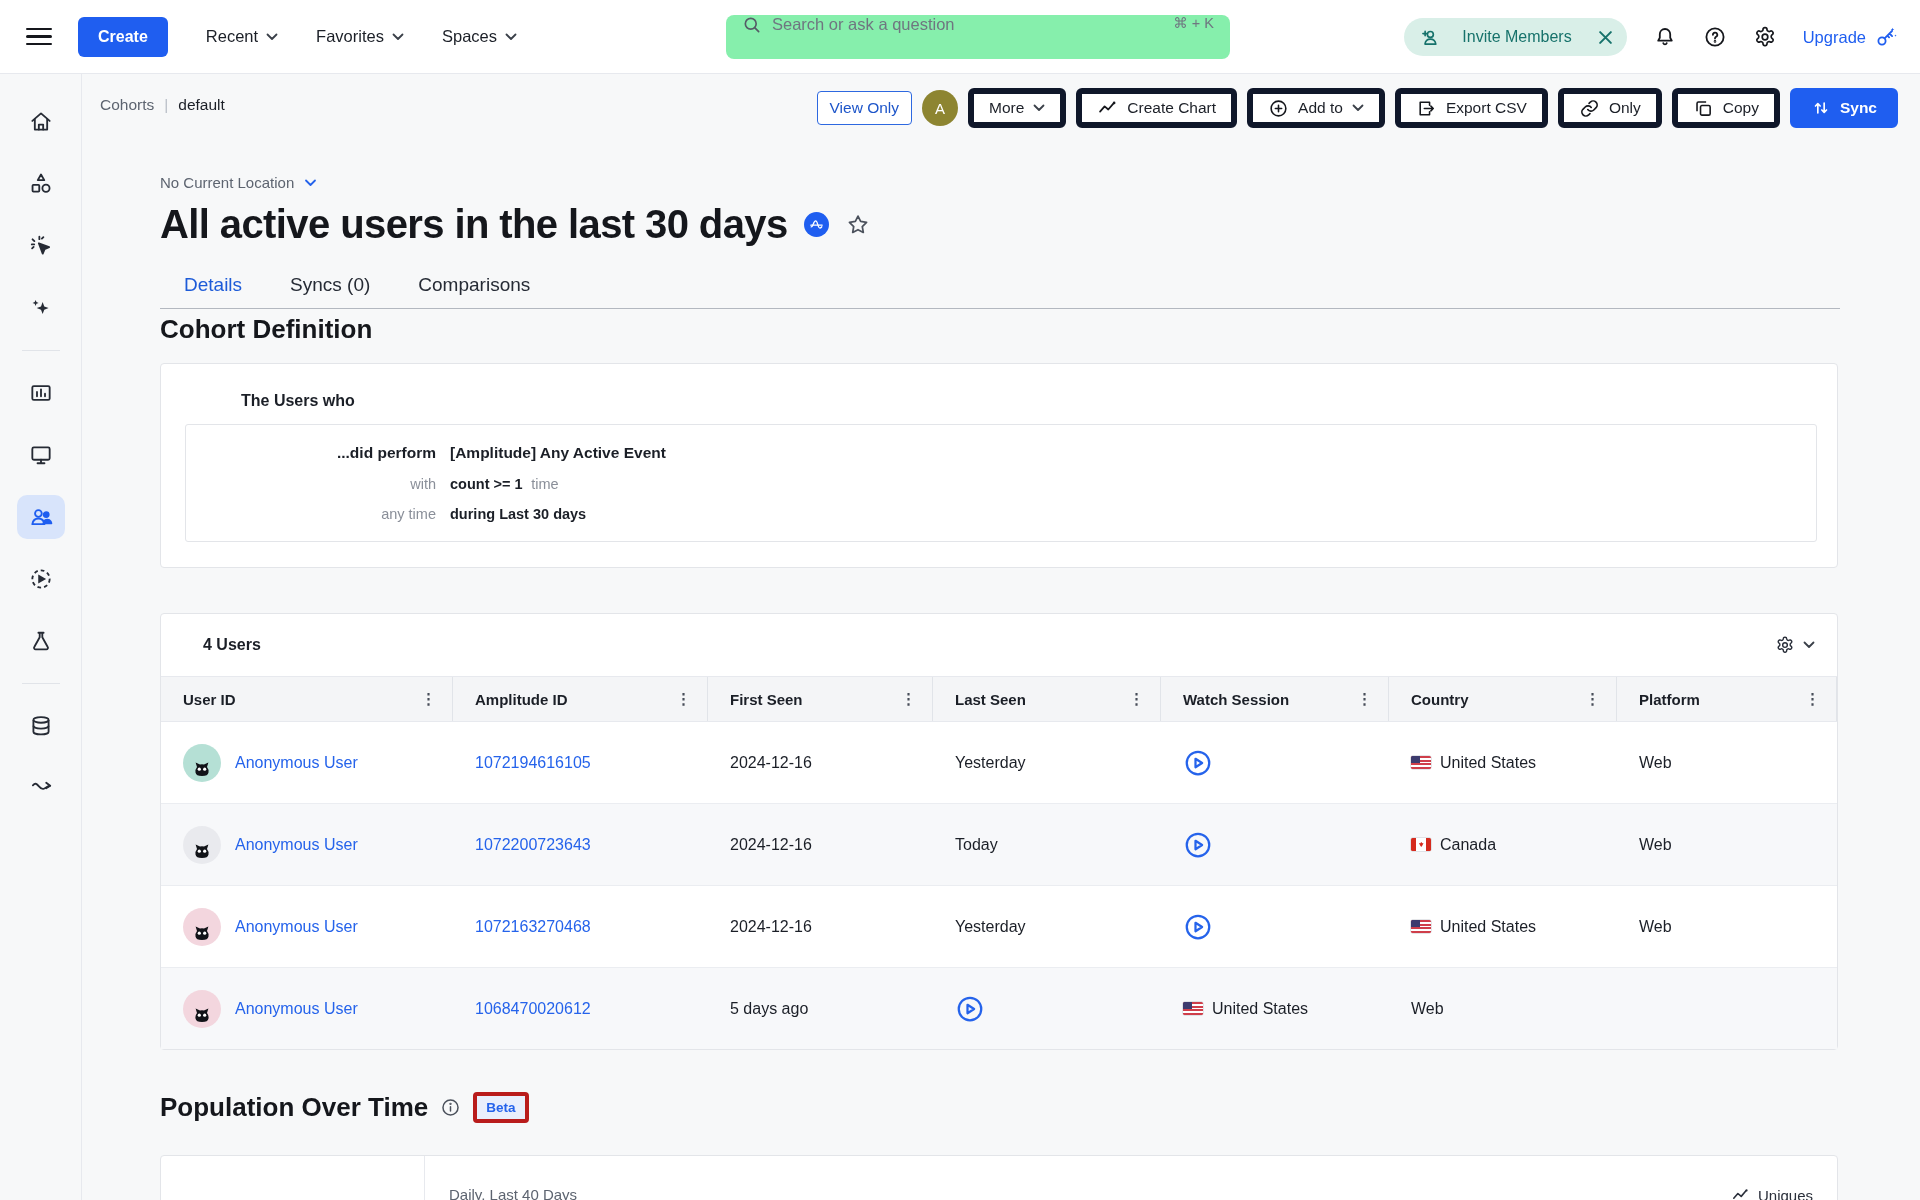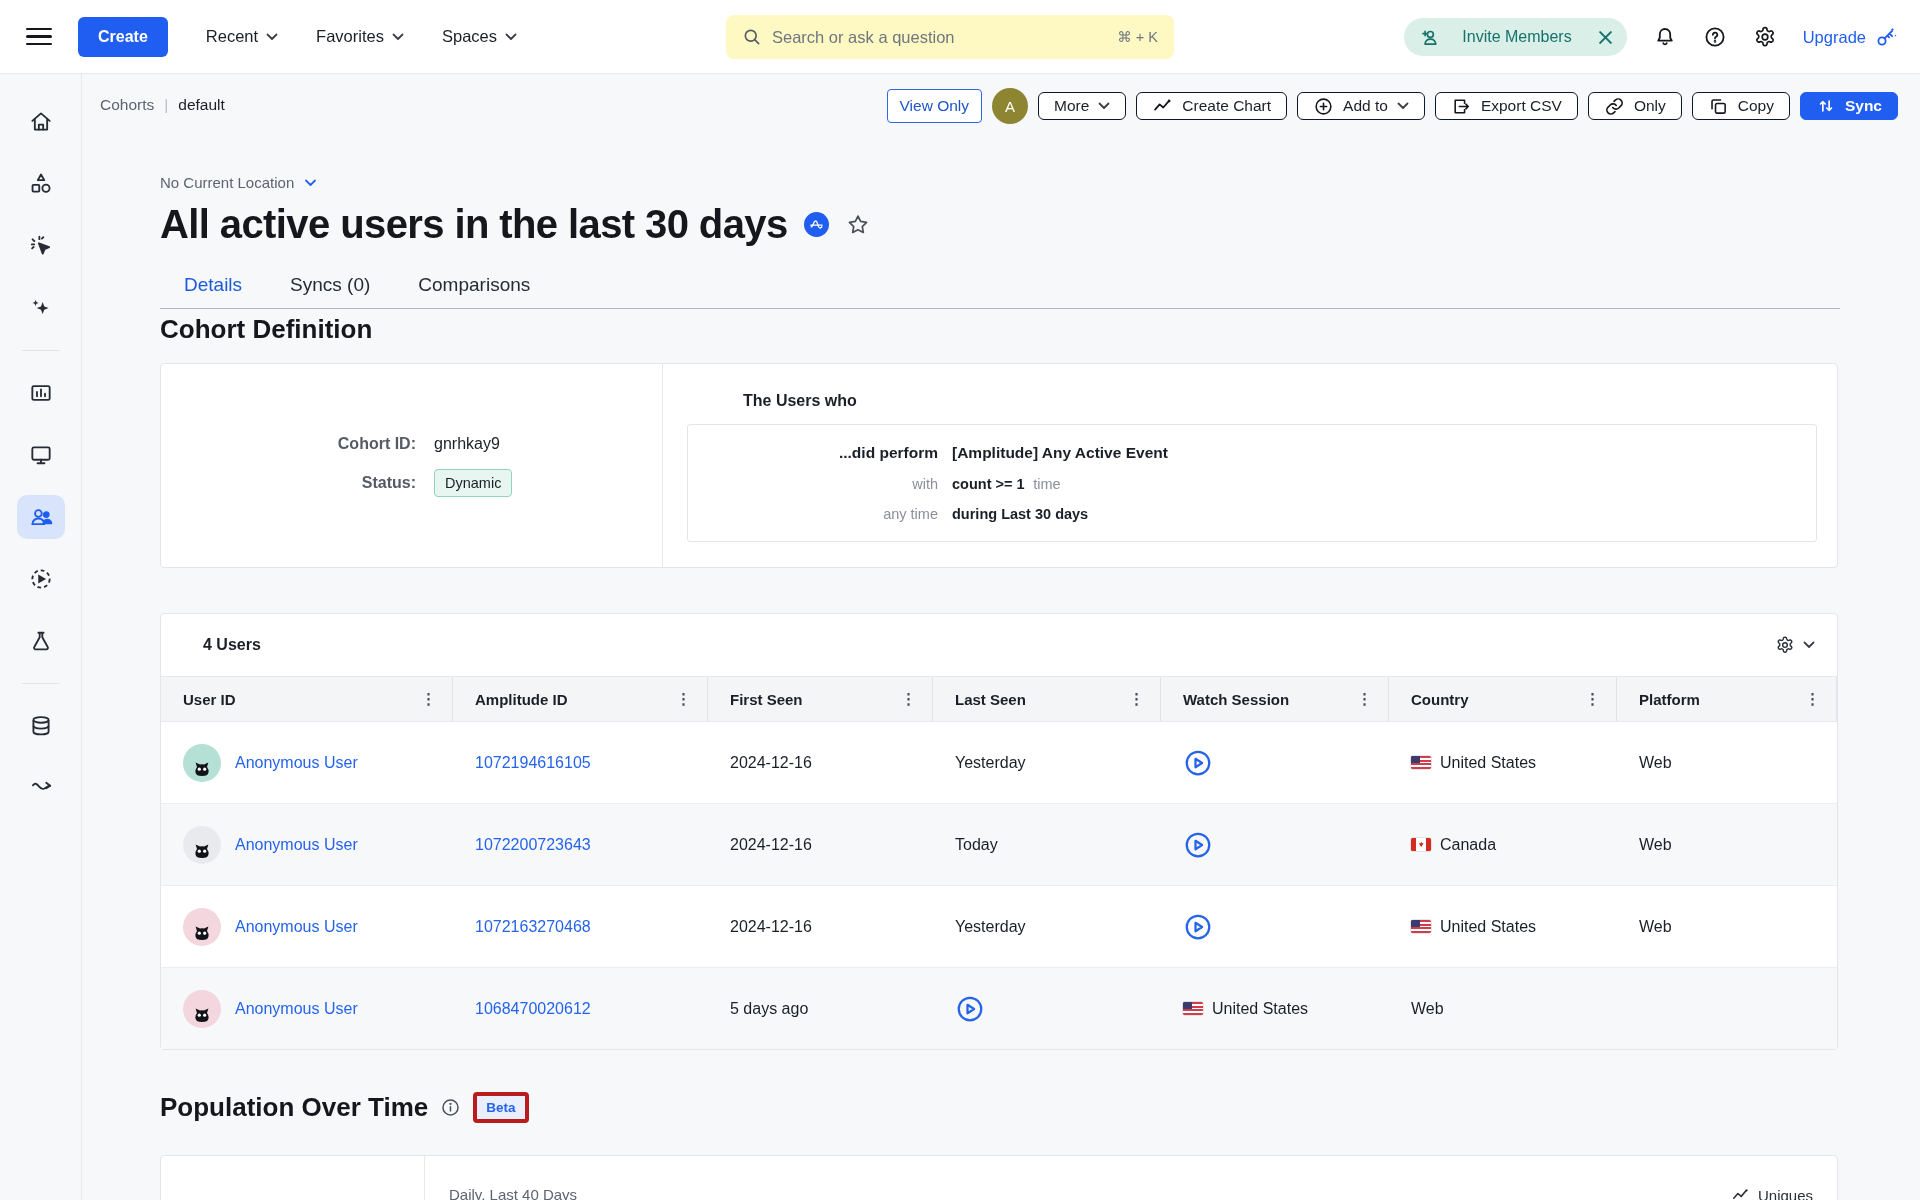--- a/index.html
+++ b/index.html
@@ -12,22 +12,22 @@
   .topbar { position:fixed; top:0; left:0; width:1920px; height:74px; background:#fff;
             border-bottom:1px solid #e7e9ee; display:flex; align-items:center; z-index:10; }
   .hamburger { margin-left:26px; width:26px; cursor:pointer; display:flex; flex-direction:column; gap:5px; }
   .hamburger i { display:block; height:2.4px; background:#15171c; border-radius:2px; }
   .create-btn { margin-left:26px; background:#1f5ef0; color:#fff; border:none; border-radius:6px;
                 height:40px; padding:0 20px; font-size:16px; font-weight:600; cursor:pointer; }
   .top-menu { display:flex; align-items:center; gap:8px; margin-left:38px; font-size:16.5px;
               color:#1b1f27; cursor:pointer; }
   .chev { width:12px; height:8px; }
   .chev path { stroke:#3a4049; stroke-width:1.8; fill:none; stroke-linecap:round; stroke-linejoin:round; }
-  .search-box { position:absolute; left:726px; top:15px; width:448px; height:44px; background:#fef9c3;
-                border-radius:8px; display:flex; align-items:center; padding:0 16px; gap:10px; }
+  .search-box { position:absolute; left:726px; top:15px; width:504px; height:44px; background:#86efac;
+                border-radius:8px; display:flex; align-items:flex-start; padding:0 16px; gap:10px; }
   .search-box input { flex:1; border:none; background:transparent; outline:none; font-size:16.5px;
                       font-family:"Liberation Sans", sans-serif; color:#1b1f27; }
   .search-box input::placeholder { color:#6f7680; }
   .kbd-hint { font-size:14.5px; color:#6f7680; white-space:nowrap; }
   .top-right { position:absolute; right:22px; top:0; height:74px; display:flex; align-items:center; gap:26px; }
   .invite-pill { display:flex; align-items:center; gap:22px; background:#d9efe8; color:#16726b;
                  border-radius:999px; height:38px; padding:0 14px 0 15px; font-size:16px; cursor:pointer; }
   .icon-btn { background:none; border:none; cursor:pointer; padding:0; }
   .upgrade { display:flex; align-items:center; gap:8px; color:#1f5ef0; font-size:16.5px; cursor:pointer; }
 
@@ -46,22 +46,22 @@
                font-size:15.5px; }
   .crumb-section { color:#5d6470; cursor:pointer; }
   .crumb-sep { color:#b9bec7; }
   .crumb-current { color:#1b1f27; }
 
   .toolbar { position:absolute; top:14px; right:22px; display:flex; align-items:center; gap:10px; }
   .view-only { border:1px solid #2d68e0; color:#1d55c9; border-radius:4px; height:34px;
                padding:0 12px; display:flex; align-items:center; font-size:15.5px; background:#fff; cursor:pointer; }
   .tb-avatar { width:36px; height:36px; border-radius:50%; background:#8d8531; color:#fff; font-size:15px;
                display:flex; align-items:center; justify-content:center; cursor:pointer; }
-  .tb-btn { display:flex; align-items:center; gap:9px; background:#fff; border:1px solid #0f172a;
-            border-radius:6px; height:28px; padding:0 15px; font-size:15.5px; color:#1b1f27; cursor:pointer;
+  .tb-btn { display:flex; align-items:center; gap:9px; background:#fff; border:6px solid #0f172a;
+            border-radius:6px; height:40px; padding:0 15px; font-size:15.5px; color:#1b1f27; cursor:pointer;
             font-family:"Liberation Sans", sans-serif; }
   .tb-btn svg { flex:none; }
   .tb-btn.primary { background:#1f5ef0; border-color:#1f5ef0; color:#fff; font-weight:600; }
 
   .location-row { position:absolute; top:100px; left:78px; display:flex; align-items:center; gap:10px;
                   font-size:15px; color:#5d6470; cursor:pointer; }
   .page-title-row { position:absolute; top:128px; left:78px; display:flex; align-items:center; gap:16px; }
   .page-title { font-size:40px; font-weight:600; letter-spacing:-0.6px; color:#15171c; }
   .amp-badge { width:25px; height:25px; border-radius:50%; background:#1f5ef0; display:flex;
                align-items:center; justify-content:center; }
@@ -372,30 +372,20 @@
 
   <div class="tabs">
     <div class="tab active">Details</div>
     <div class="tab">Syncs (0)</div>
     <div class="tab">Comparisons</div>
   </div>
 
   <h2 class="section-h def-heading">Cohort Definition</h2>
 
   <section class="def-card">
-    <div class="def-left">
-      <div class="def-row">
-        <span class="def-label">Cohort ID:</span>
-        <span class="def-value">gnrhkay9</span>
-      </div>
-      <div class="def-row">
-        <span class="def-label">Status:</span>
-        <span class="dynamic-badge">Dynamic</span>
-      </div>
-    </div>
     <div class="def-right">
       <div class="users-who">The Users who</div>
       <div class="clause-box">
         <div class="clause-row">
           <span class="clause-left strong">...did perform</span>
           <span class="clause-right strong">[Amplitude] Any Active Event</span>
         </div>
         <div class="clause-row">
           <span class="clause-left muted">with</span>
           <span class="clause-right"><b class="strong" style="font-size:14.5px">count  &gt;=  1</b>&nbsp;&nbsp;<span class="muted">time</span></span>

